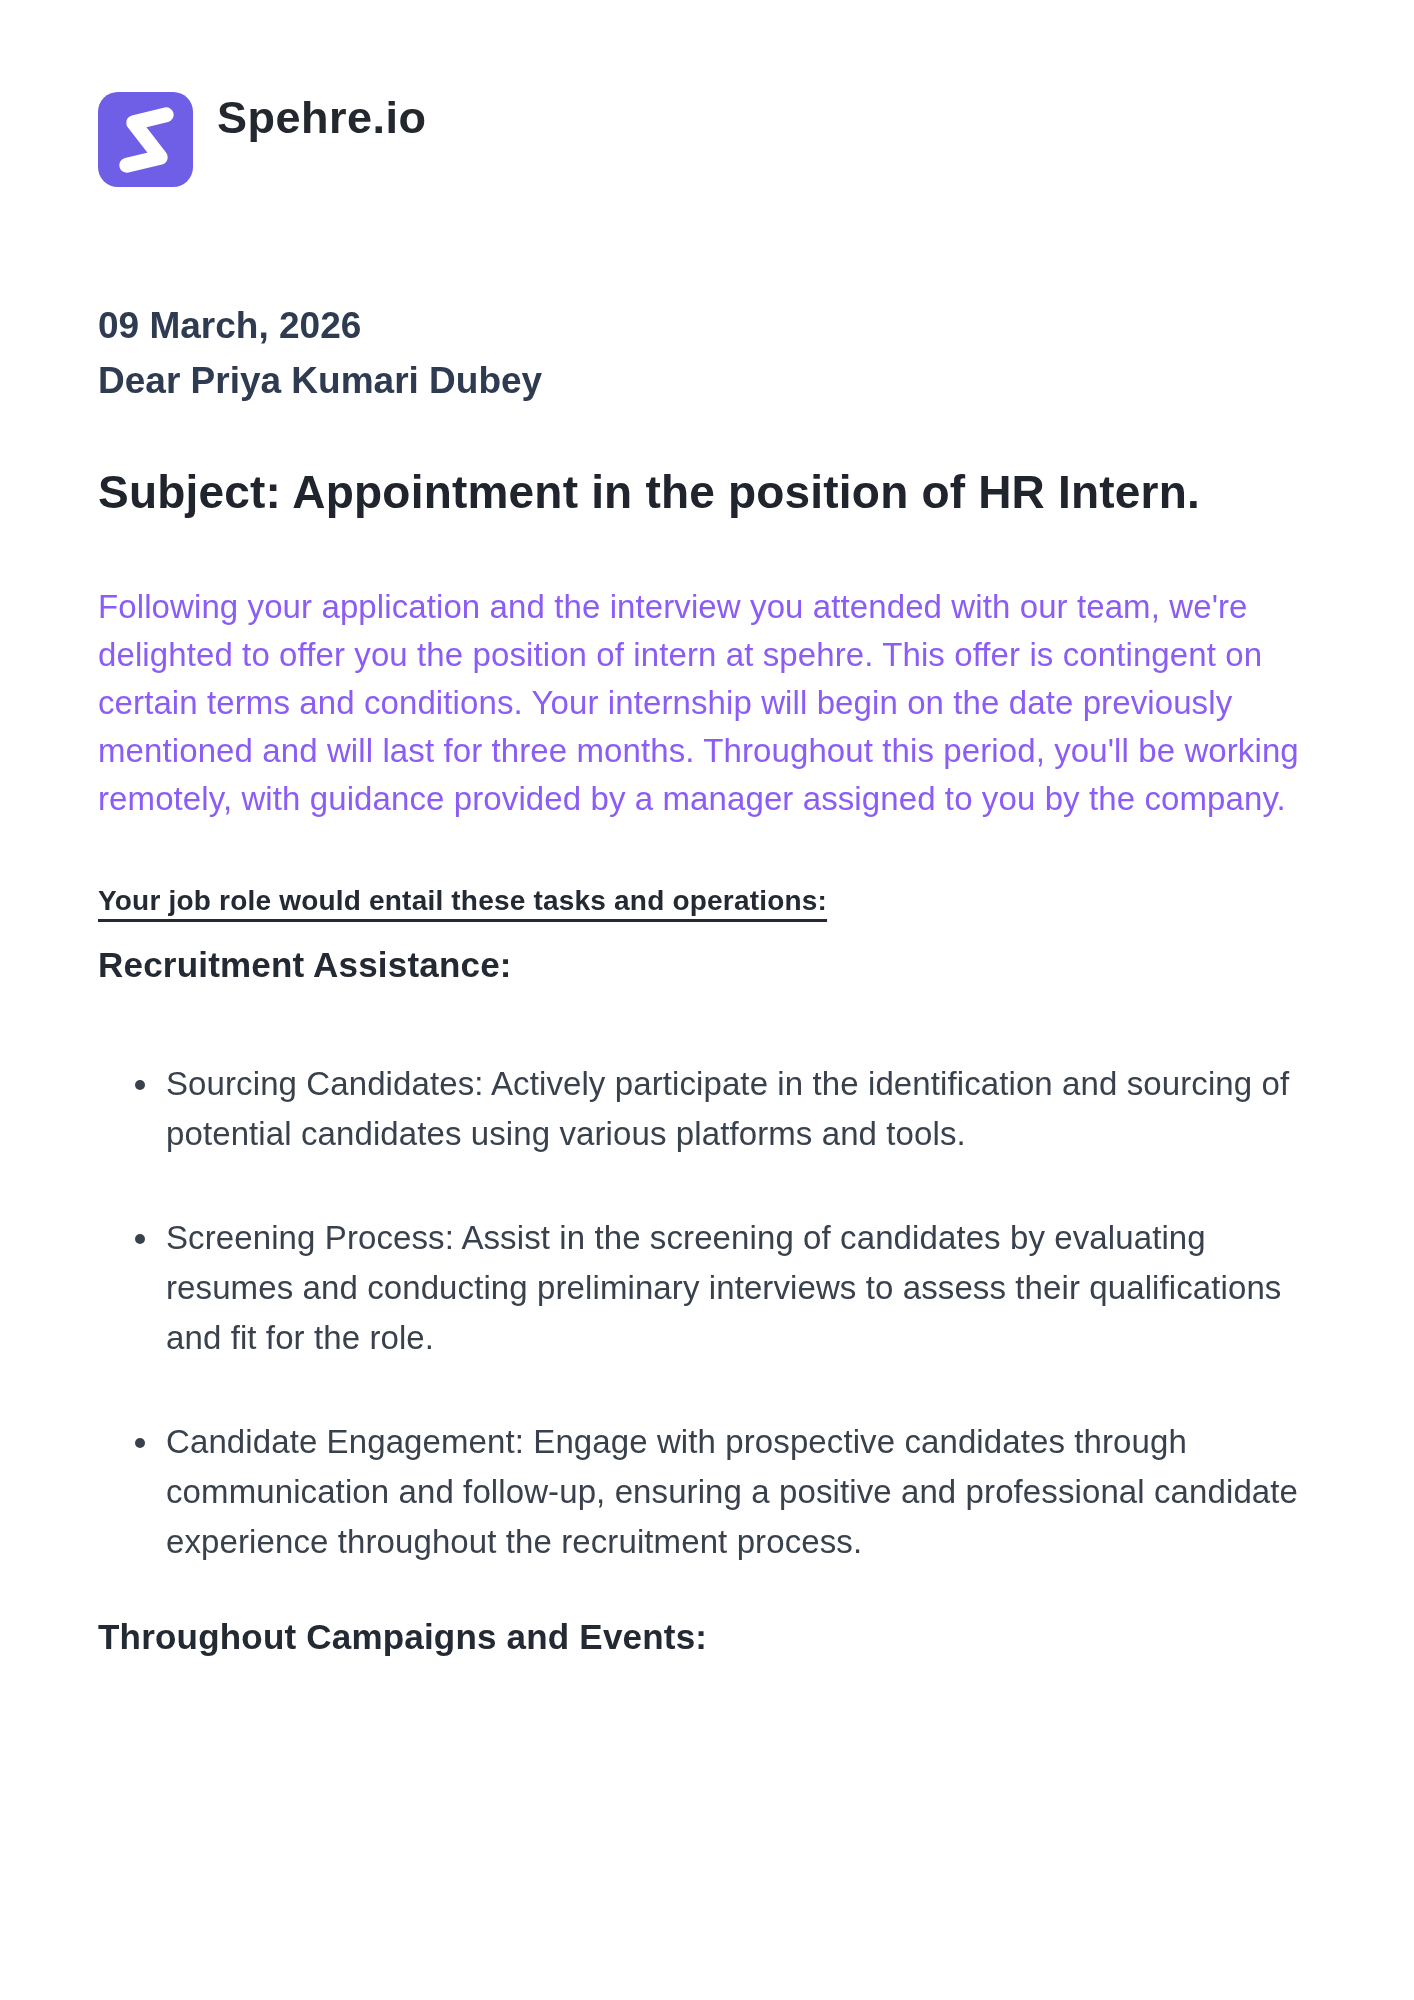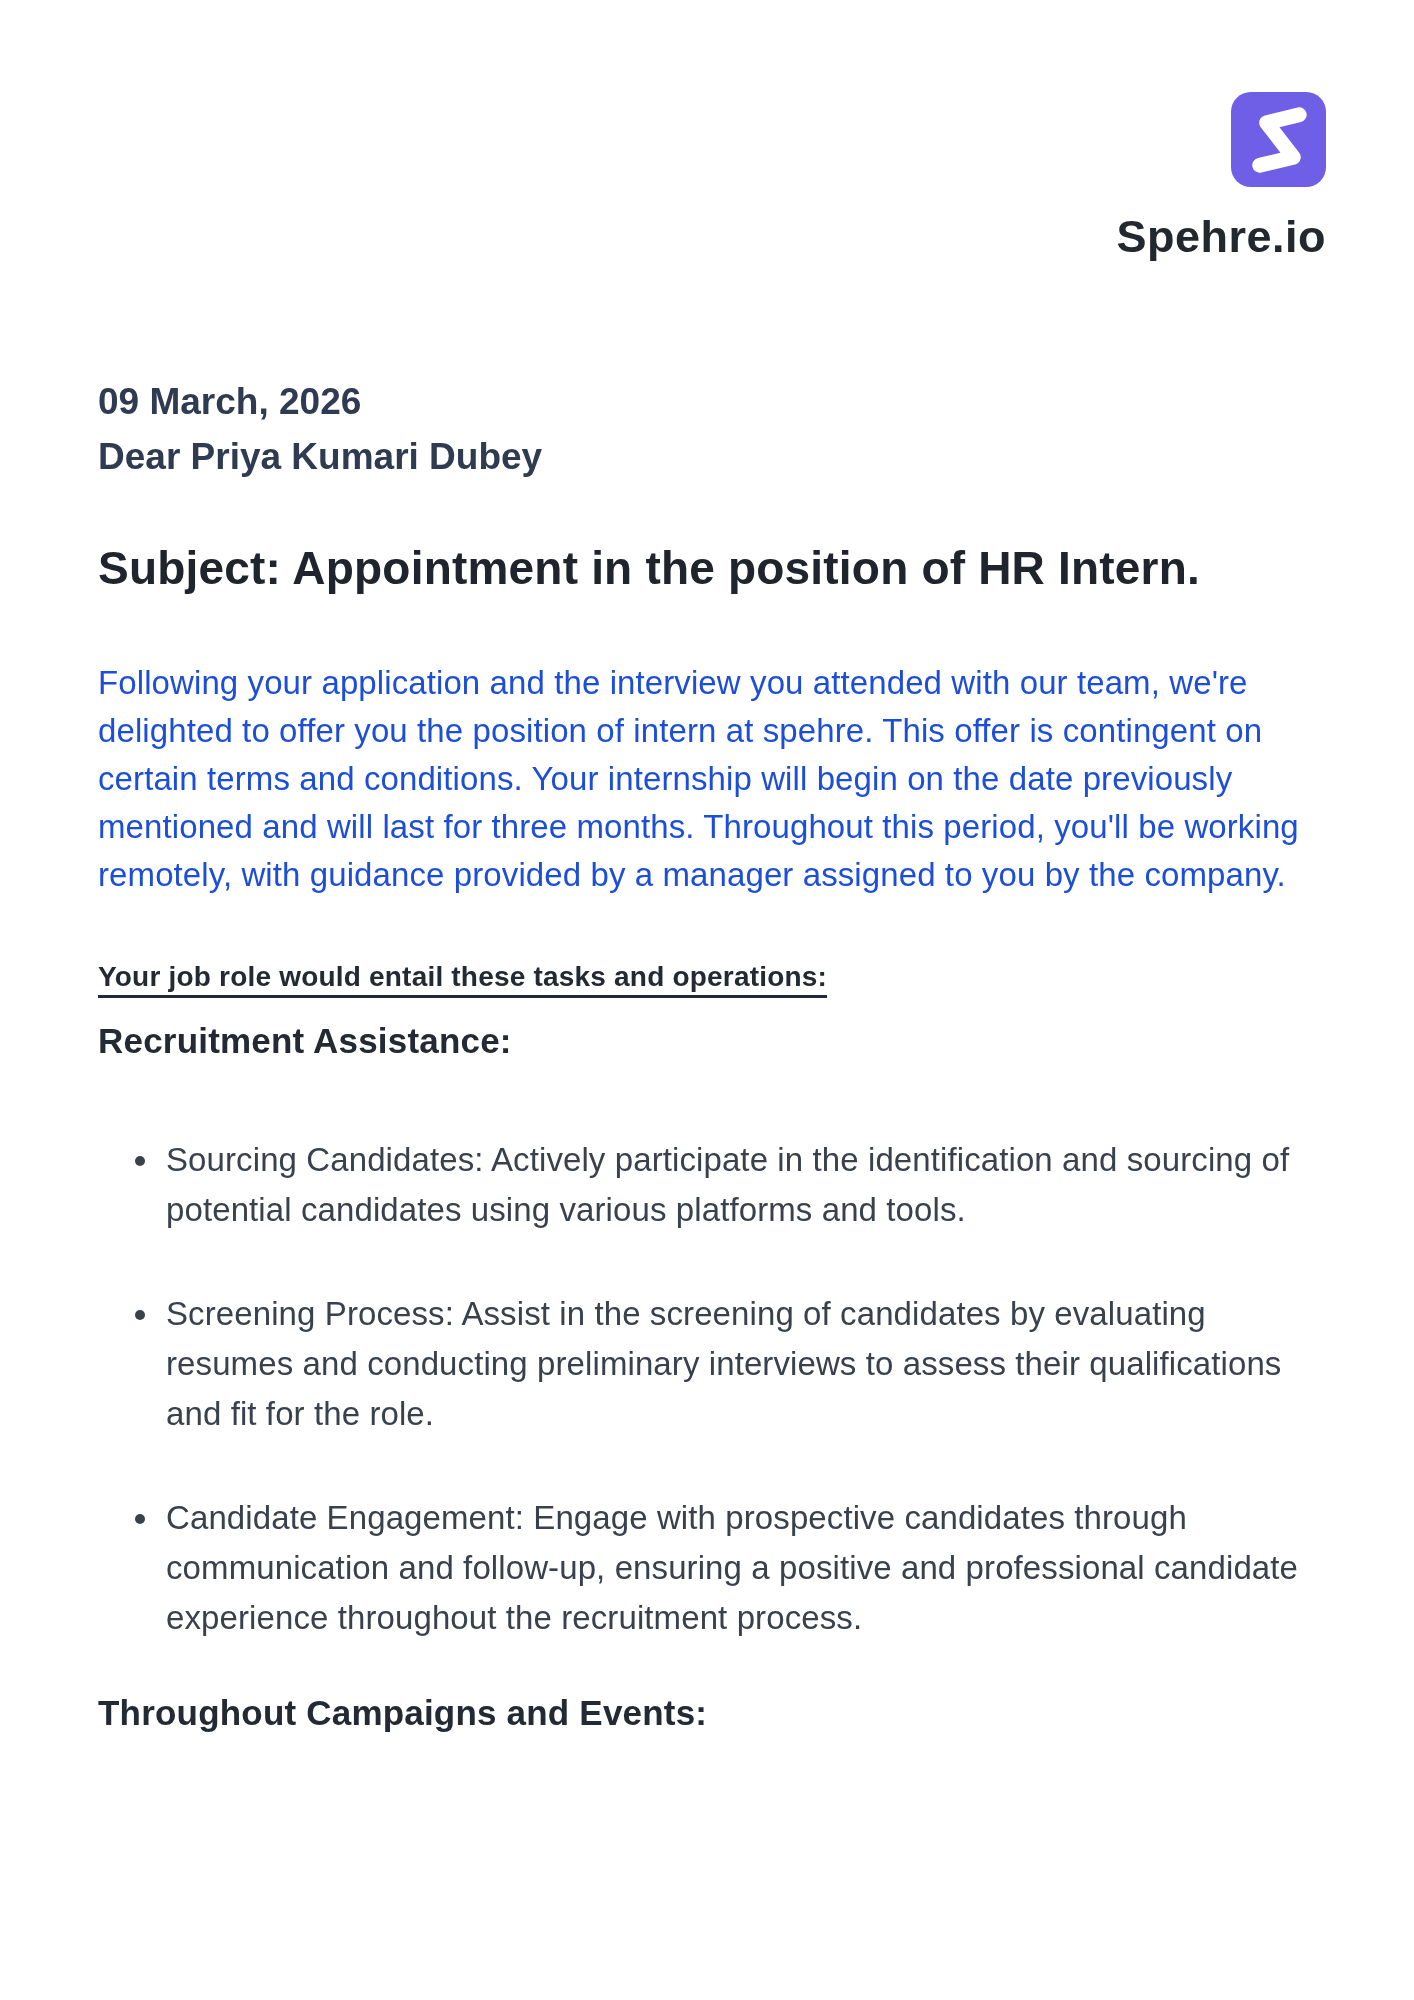--- a/index.html
+++ b/index.html
@@ -12,24 +12,23 @@
   }
   .page {
     width: 1414px;
     min-height: 2000px;
     background: #ffffff;
     padding: 92px 88px 60px 98px;
   }
   
   .brand-row {
     display: flex;
-    align-items: flex-end;
+    align-items: flex-start;
     gap: 24px;
     margin-bottom: 112px;
-    flex-direction: column;
   }
   .logo-box {
     width: 95px;
     height: 95px;
     border-radius: 20px;
     display: flex;
     align-items: center;
     justify-content: center;
     flex: 0 0 auto;
   }
@@ -55,21 +54,21 @@
     color: #20252D;
     letter-spacing: 0.2px;
   }
   
   .intro-paragraph {
     margin-top: 64px;
     max-width: 1252px;
     font-size: 33px;
     font-weight: 400;
     line-height: 48px;
-    color: #1d4ed8;
+    color: #8b5cf6;
     letter-spacing: 0.1px;
   }
   
   .tasks-heading {
     margin-top: 62px;
     font-size: 28px;
     font-weight: 700;
     color: #242A33;
     text-decoration: underline;
     text-decoration-thickness: 3px;

